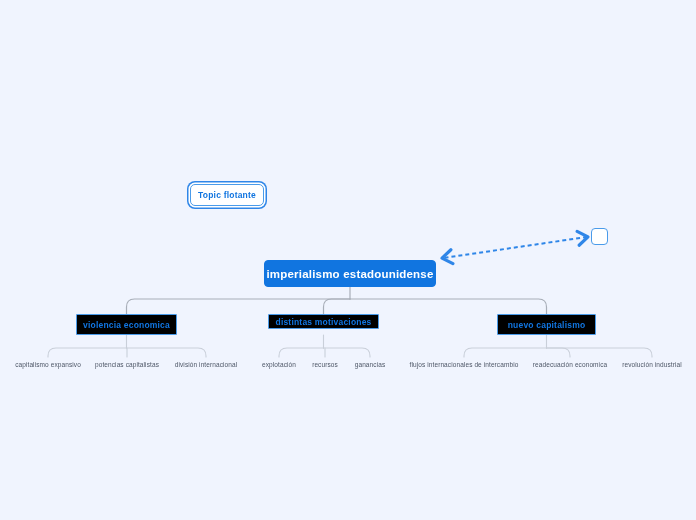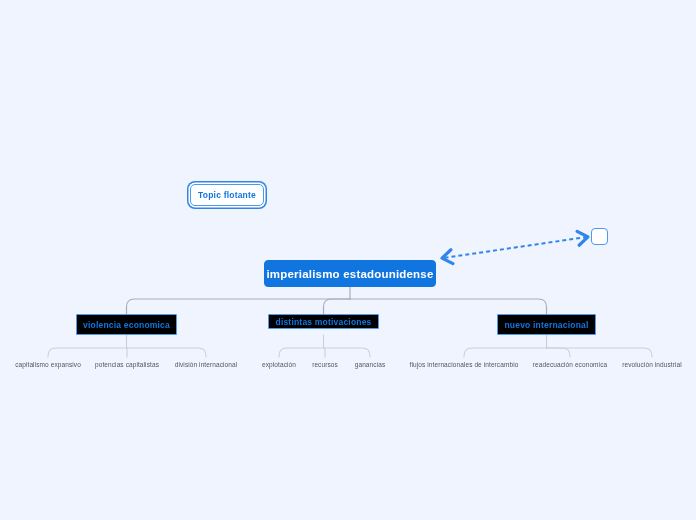--- a/index.html
+++ b/index.html
@@ -135,18 +135,18 @@
     <div class="node-leaf" style="left: 48px; top: 344px;"><span>capitalismo expansivo</span></div>
     <div class="node-leaf" style="left: 127px; top: 344px;"><span>potencias capitalistas</span></div>
     <div class="node-leaf" style="left: 206px; top: 344px;"><span>división internacional</span></div>
     <div class="node node-branch" style="left: 268px; top: 297px; width: 111px; height: 15px;">
       <span>distintas motivaciones</span>
     </div>
     <div class="node-leaf" style="left: 279px; top: 344px;"><span>explotación</span></div>
     <div class="node-leaf" style="left: 325px; top: 344px;"><span>recursos</span></div>
     <div class="node-leaf" style="left: 370px; top: 344px;"><span>ganancias</span></div>
     <div class="node node-branch" style="left: 497px; top: 297px; width: 99px; height: 21px;">
-      <span>nuevo internacional</span>
+      <span>nuevo capitalismo</span>
     </div>
     <div class="node-leaf" style="left: 464px; top: 344px;"><span>flujos internacionales de intercambio</span></div>
     <div class="node-leaf" style="left: 570px; top: 344px;"><span>readecuación economica</span></div>
     <div class="node-leaf" style="left: 652px; top: 344px;"><span>revolución industrial</span></div>
   </div>
 
 </body></html>

